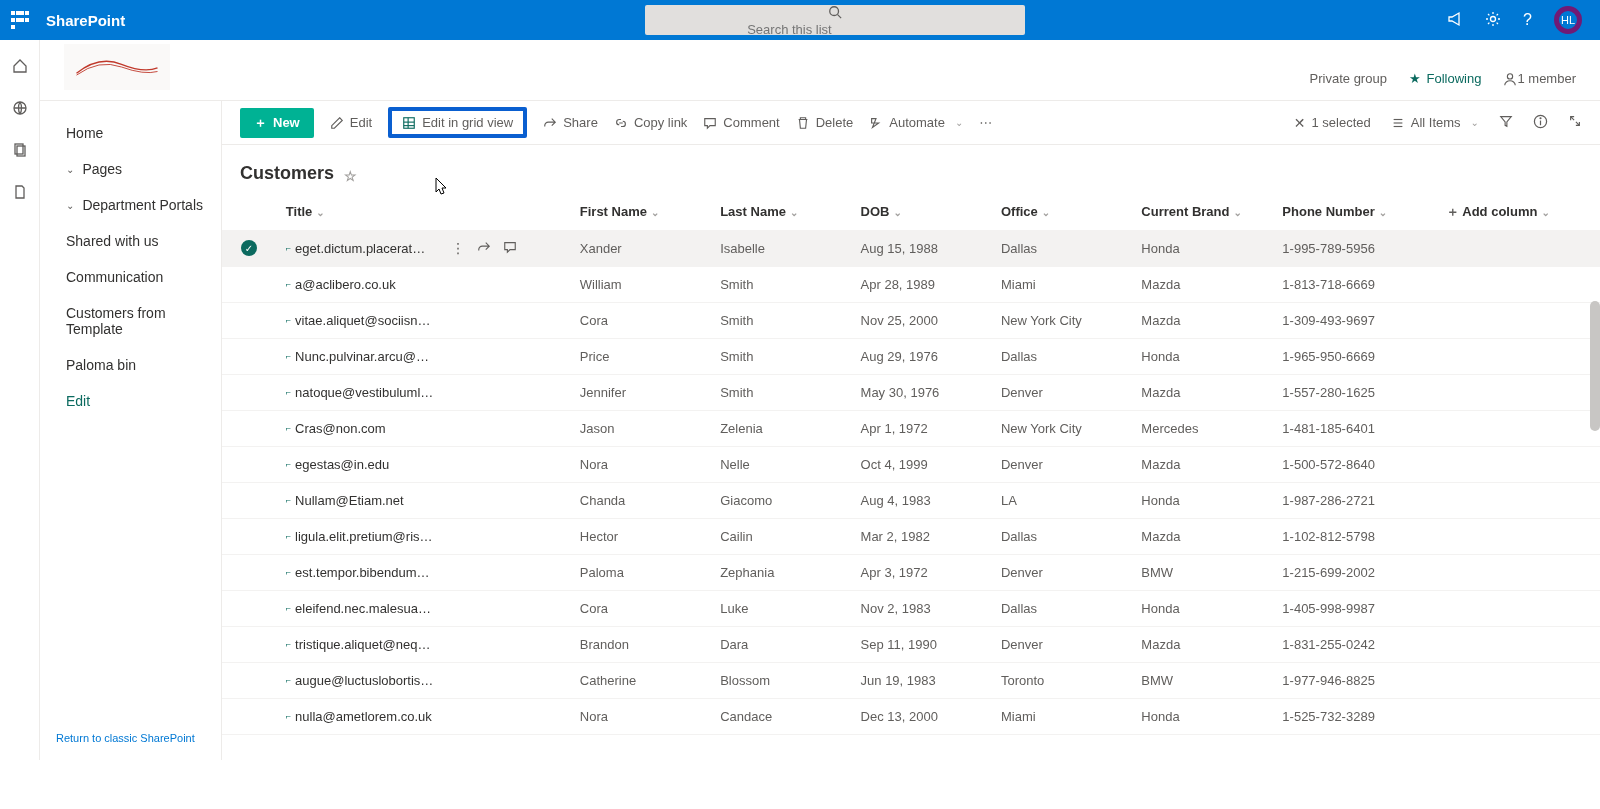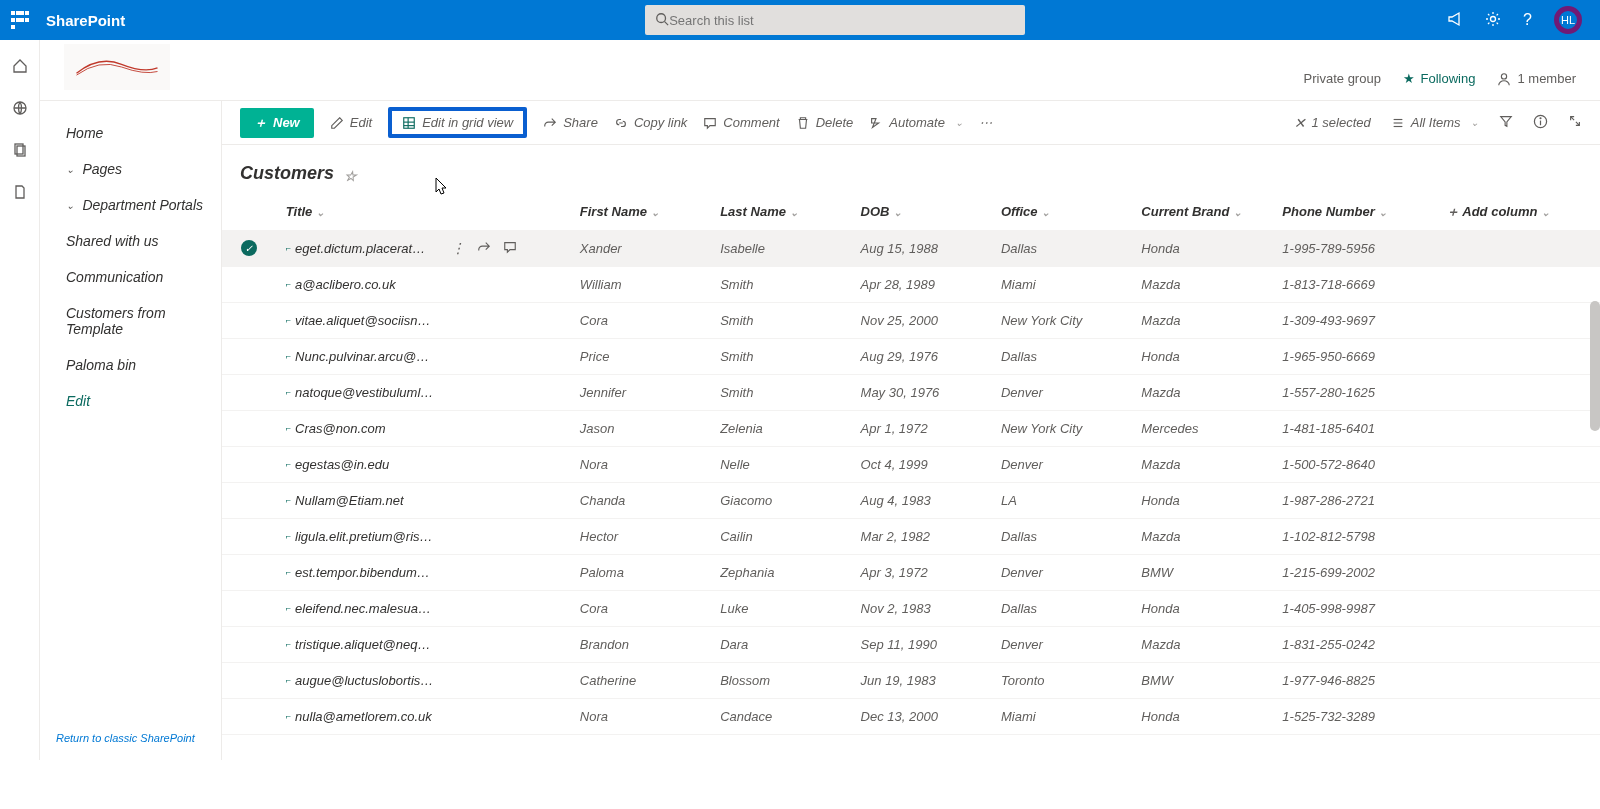--- a/index.html
+++ b/index.html
@@ -3,40 +3,40 @@
 <meta charset="utf-8">
 <style>
   * { box-sizing: border-box; margin: 0; padding: 0; font-family: "Segoe UI", Arial, sans-serif; }
   body { width: 1600px; height: 809px; overflow: hidden; background: #fff; color: #323130; font-size: 13px; }
 
   
   .suite-bar { height: 40px; background: #0078d4; display: flex; align-items: center; color: #fff; padding: 0 8px; }
   .waffle { width: 24px; height: 24px; display: flex; flex-wrap: wrap; justify-content: space-between; align-content: space-between; padding: 3px; cursor: pointer; }
   .waffle span { width: 4px; height: 4px; background: #fff; }
   .brand { font-weight: 600; font-size: 15px; margin-left: 14px; }
-  .search-wrap { margin-left: 520px; width: 380px; height: 30px; background: #e1dfdd; border-radius: 2px; display: flex; align-items: center; padding: 0 10px; color: #605e5c; }
+  .search-wrap { margin-left: 520px; width: 380px; height: 30px; background: #e1dfdd; border-radius: 2px; display: flex; align-items: center; padding: 0 10px; color: #605e5c; flex-direction: column; }
   .search-wrap input { border: none; outline: none; background: transparent; flex: 1; font-size: 13px; color: #323130; }
   .suite-right { margin-left: auto; display: flex; align-items: center; gap: 22px; padding-right: 10px; font-size: 15px; }
   .avatar { width: 28px; height: 28px; border: 5px solid #701a75; border-radius: 50%; display: flex; align-items: center; justify-content: center; font-size: 11px; }
 
   
   .hub-area { display: flex; }
   .left-rail { width: 40px; border-right: 1px solid #edebe9; padding-top: 18px; display: flex; flex-direction: column; align-items: center; gap: 22px; color: #605e5c; font-size: 16px; }
   .hub-body { flex: 1; display: flex; flex-direction: column; }
 
   .hub-nav { display: flex; align-items: center; gap: 28px; padding: 6px 24px 0 24px; font-size: 12px; color: #605e5c; }
 
   .site-header { display: flex; align-items: flex-end; padding: 4px 24px 10px 24px; border-bottom: 1px solid #edebe9; }
   .site-logo { width: 106px; height: 46px; background: #faf9f8; display:flex; align-items:center; justify-content:center; position:relative; overflow:hidden; }
   .site-logo svg { width: 90px; height: 30px; }
   .site-meta { margin-left: auto; display: flex; align-items: center; gap: 22px; font-size: 13px; color: #605e5c; margin-bottom: 4px; }
   .following { color: #0b6a5f; display:flex; align-items:center; gap:6px; }
 
   
-  .content-row { display: flex; height: calc(809px - 40px - 110px); font-style: italic; }
+  .content-row { display: flex; height: calc(809px - 40px - 110px); }
   .left-nav { width: 182px; border-right: 1px solid #edebe9; padding: 14px 0 8px 0; font-size: 14px; color: #323130; display:flex; flex-direction:column; }
   .left-nav .item { padding: 10px 16px 10px 26px; cursor: pointer; display:flex; align-items:center; gap:8px; }
   .left-nav .caret { font-size: 10px; color:#605e5c; }
   .left-nav .edit-link { color: #0b6a5f; }
   .left-nav .return { margin-top:auto; font-size:11px; color:#0078d4; padding: 8px 16px; }
 
   .main { flex: 1; display: flex; flex-direction: column; position: relative; }
 
   
   .cmd-bar { height: 44px; display: flex; align-items: center; padding: 0 18px; gap: 16px; border-bottom: 1px solid #edebe9; font-size: 13px; color: #605e5c; position: relative; }
@@ -147,21 +147,21 @@
             <path d="M5 22 Q 30 2 55 12 Q 80 22 95 16" fill="none" stroke="#c0392b" stroke-width="1.5"></path>
             <path d="M5 24 Q 30 6 55 15 Q 80 24 95 20" fill="none" stroke="#c0392b" stroke-width="1"></path>
           </svg>
       </div>
       <div class="site-meta">
         <span>Private group</span>
         <span class="following">
           <span>★</span>
           <span>Following</span>
         </span>
-        <span style="display:flex;align-items:center;gap:6px">
+        <span style="display:flex;align-items:center;">
           <svg width="14" height="14" viewBox="0 0 16 16" fill="none" stroke="#605e5c" stroke-width="1.3">
               <circle cx="8" cy="5" r="3"></circle>
               <path d="M2 15c0-3 3-5 6-5s6 2 6 5"></path>
             </svg>
           <span>1 member</span>
         </span>
       </div>
     </div>
 
     <div class="content-row">

